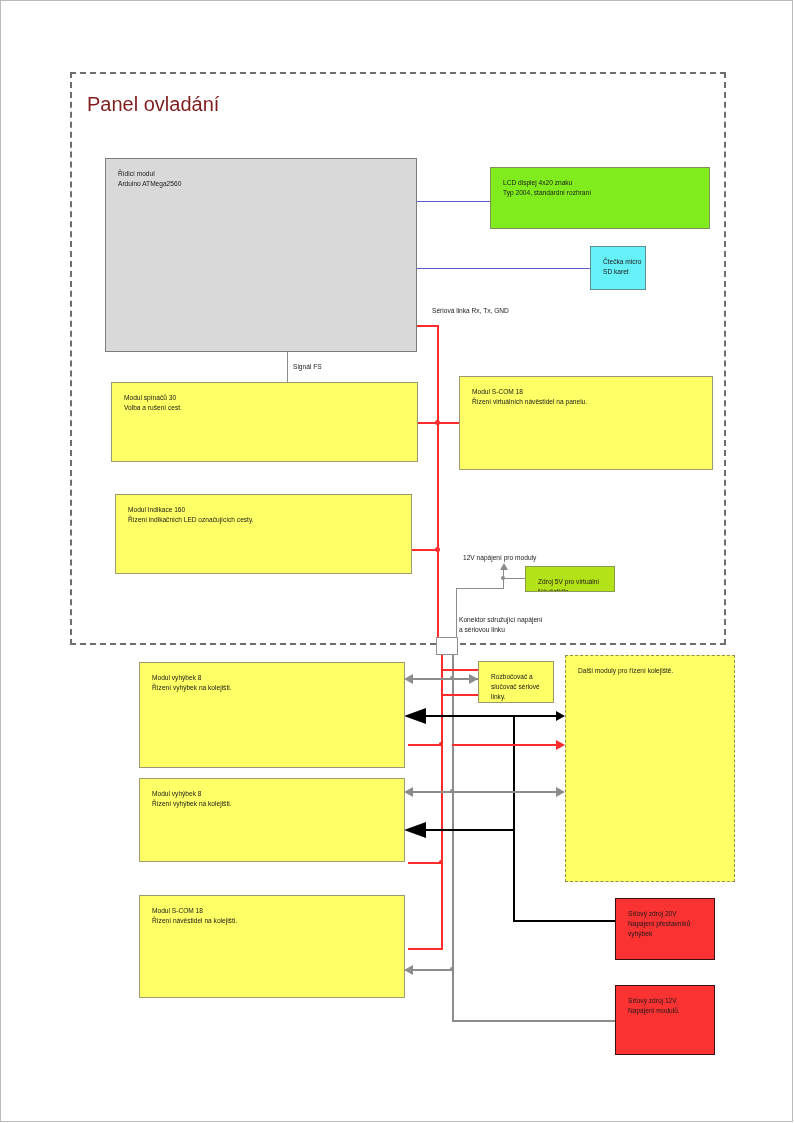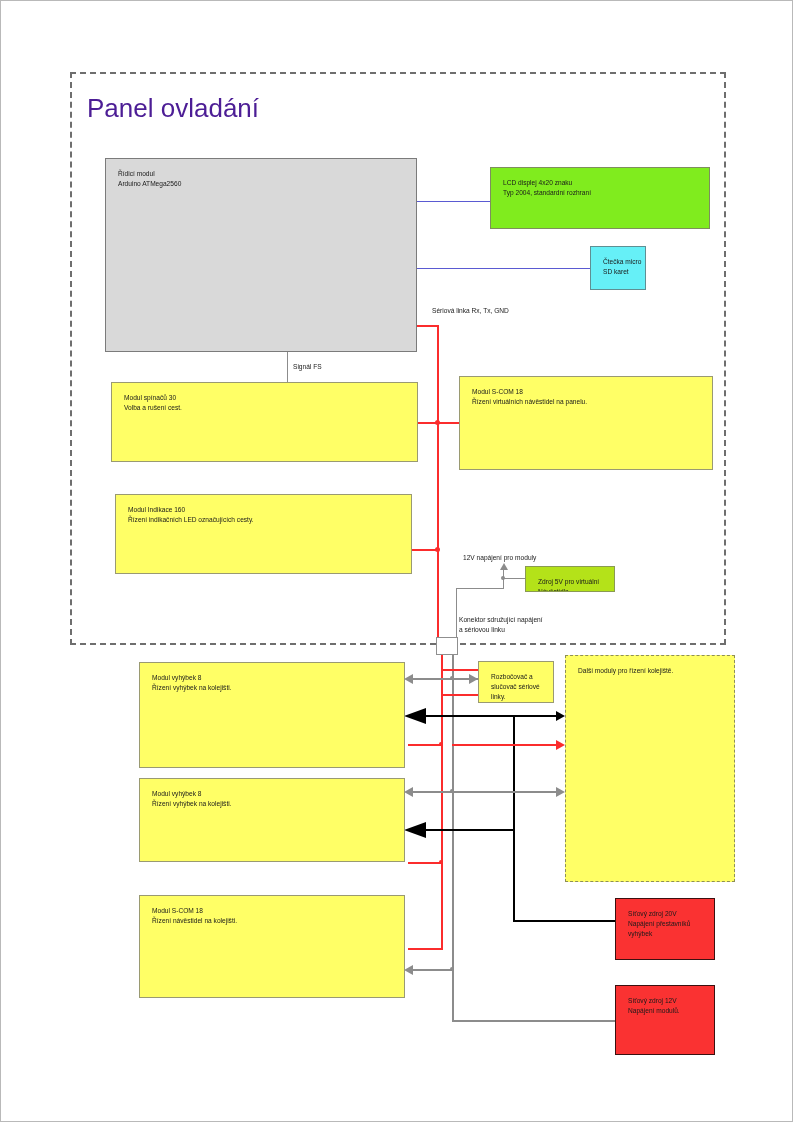--- a/index.html
+++ b/index.html
@@ -27,22 +27,22 @@
   }
   
   .panel-group {
     position: absolute;
     border: 2px dashed #6e6e6e;
     box-sizing: border-box;
     background: transparent;
   }
   .panel-title {
     position: absolute;
-    font-size: 26px;
-    color: #4c1d95;
+    font-size: 20px;
+    color: #7f1d1d;
     white-space: nowrap;
   }
   
   .block {
     position: absolute;
     box-sizing: border-box;
     border: 1px solid #8a8a7a;
     padding: 10px 0 0 12px;
     font-size: 6.6px;
     line-height: 1.55;

